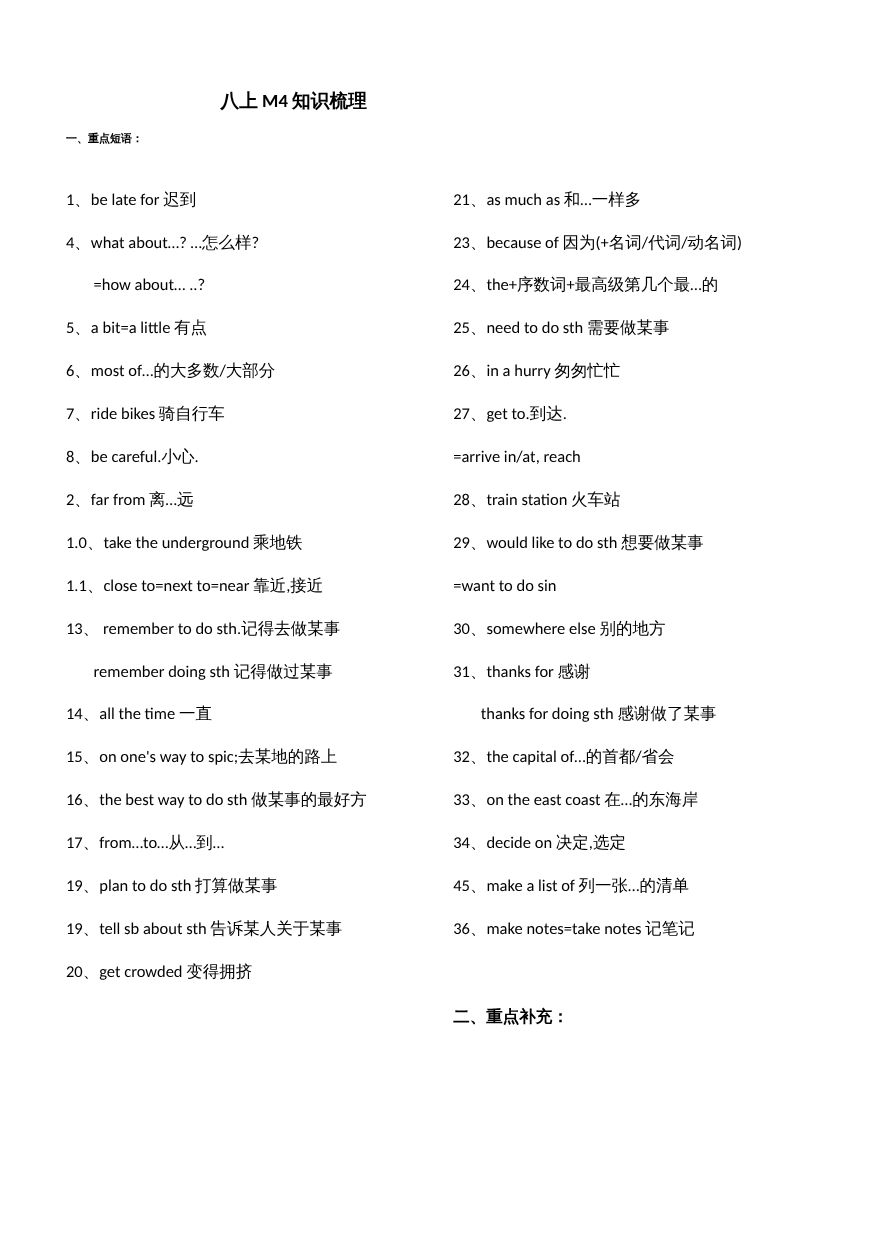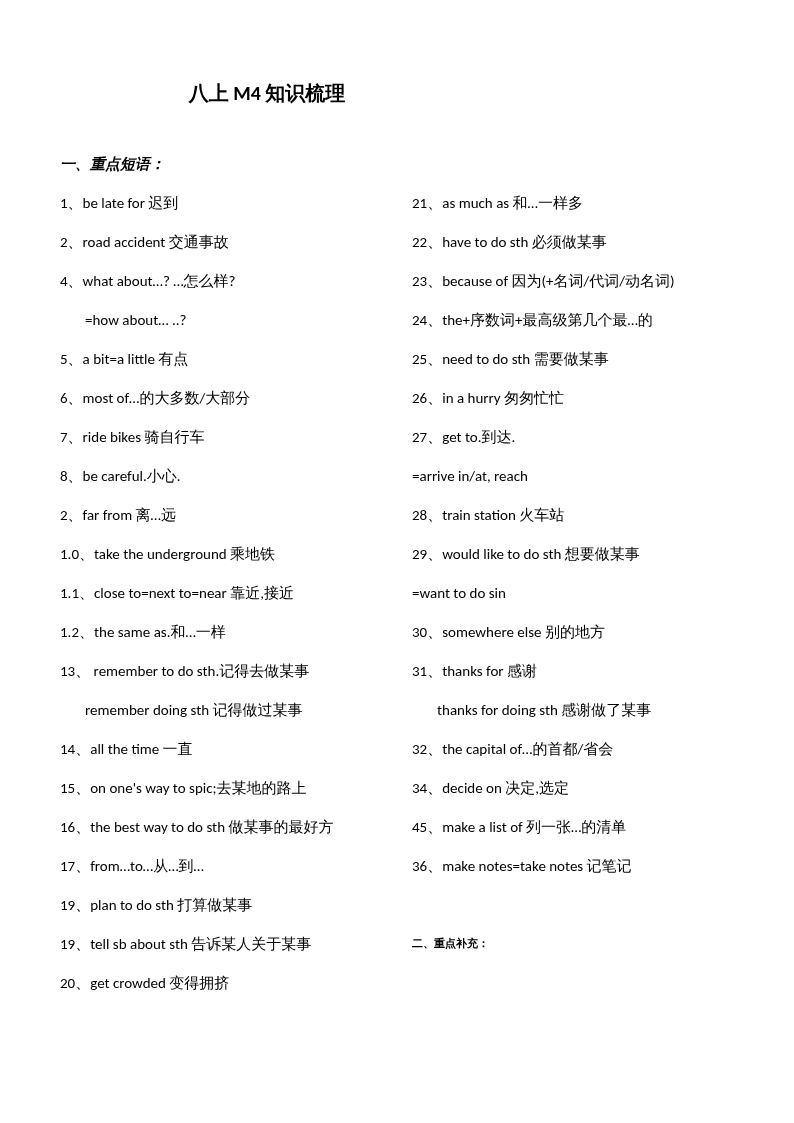--- a/index.html
+++ b/index.html
@@ -11,102 +11,99 @@
       width: 794px;
       height: 1123px;
       background: white;
       font-family: "Calibri", "SimSun", "Arial", sans-serif;
       color: #000;
       padding: 80px 60px 50px 60px;
       position: relative;
     }
     .title {
       text-align: center;
-      font-size: 20px;
+      font-size: 17px;
       font-weight: bold;
-      margin-bottom: 48px;
+      margin-bottom: 16px;
       padding-left: 40px;
       padding-right: 300px;
     }
     .section-header {
-      font-size: 15px;
+      font-size: 10px;
       font-weight: bold;
-      margin-bottom: 20px;
-      font-style: italic;
+      margin-bottom: 40px;
     }
     .columns {
       display: flex;
       gap: 30px;
     }
     .column {
       flex: 1;
       display: flex;
       flex-direction: column;
     }
     .item {
       font-size: 15px;
       line-height: 1.3;
       margin-bottom: 19.5px;
       white-space: nowrap;
     }
     .sub-item {
       padding-left: 25px;
     }
     .section-header-2 {
-      font-size: 11px;
+      font-size: 15px;
       font-weight: bold;
       margin-top: 20px;
     }
   </style>
 </head>
 <body>
 
 <div class="title">八上 M4 知识梳理</div>
 
 <div class="section-header">一、重点短语：</div>
 
 <div class="columns">
   <div class="column" id="left-col">
       <div class="item">1、be late for 迟到</div>
-      <div class="item">2、road accident  交通事故</div>
       <div class="item">4、what about…?  …怎么样?</div>
       <div class="item sub-item">=how about… ..?</div>
       <div class="item">5、a bit=a little 有点</div>
       <div class="item">6、most of…的大多数/大部分</div>
       <div class="item">7、ride bikes 骑自行车</div>
       <div class="item">8、be careful.小心.</div>
       <div class="item">2、far from  离…远</div>
       <div class="item">1.0、take the underground 乘地铁</div>
       <div class="item">1.1、close to=next to=near 靠近,接近</div>
-      <div class="item">1.2、the same as.和…一样</div>
       <div class="item">13、 remember  to  do  sth.记得去做某事</div>
       <div class="item sub-item">remember doing sth  记得做过某事</div>
       <div class="item">14、all the time 一直</div>
       <div class="item">15、on one's way to spic;去某地的路上</div>
       <div class="item">16、the best way to do sth 做某事的最好方</div>
       <div class="item">17、from…to…从…到…</div>
       <div class="item">19、plan to do sth 打算做某事</div>
       <div class="item">19、tell sb about sth 告诉某人关于某事</div>
       <div class="item">20、get crowded  变得拥挤</div>
     </div>
   <div class="column" id="right-col">
       <div class="item">21、as much as 和…一样多</div>
-      <div class="item">22、have to do sth 必须做某事</div>
       <div class="item">23、because of 因为(+名词/代词/动名词)</div>
       <div class="item">24、the+序数词+最高级第几个最…的</div>
       <div class="item">25、need to do sth 需要做某事</div>
       <div class="item">26、in a hurry  匆匆忙忙</div>
       <div class="item">27、get to.到达.</div>
       <div class="item">=arrive in/at, reach</div>
       <div class="item">28、train station  火车站</div>
       <div class="item">29、would like to do sth 想要做某事</div>
       <div class="item">=want to do sin</div>
       <div class="item">30、somewhere else  别的地方</div>
       <div class="item">31、thanks for  感谢</div>
       <div class="item sub-item">thanks for doing sth 感谢做了某事</div>
       <div class="item">32、the capital of…的首都/省会</div>
+      <div class="item">33、on the east coast  在…的东海岸</div>
       <div class="item">34、decide on 决定,选定</div>
       <div class="item">45、make a list of  列一张…的清单</div>
       <div class="item">36、make notes=take notes 记笔记</div>
       <div style="height: 20px;"></div>
       <div class="section-header-2">二、重点补充：</div>
     </div>
 </div>
 
 </body></html>

